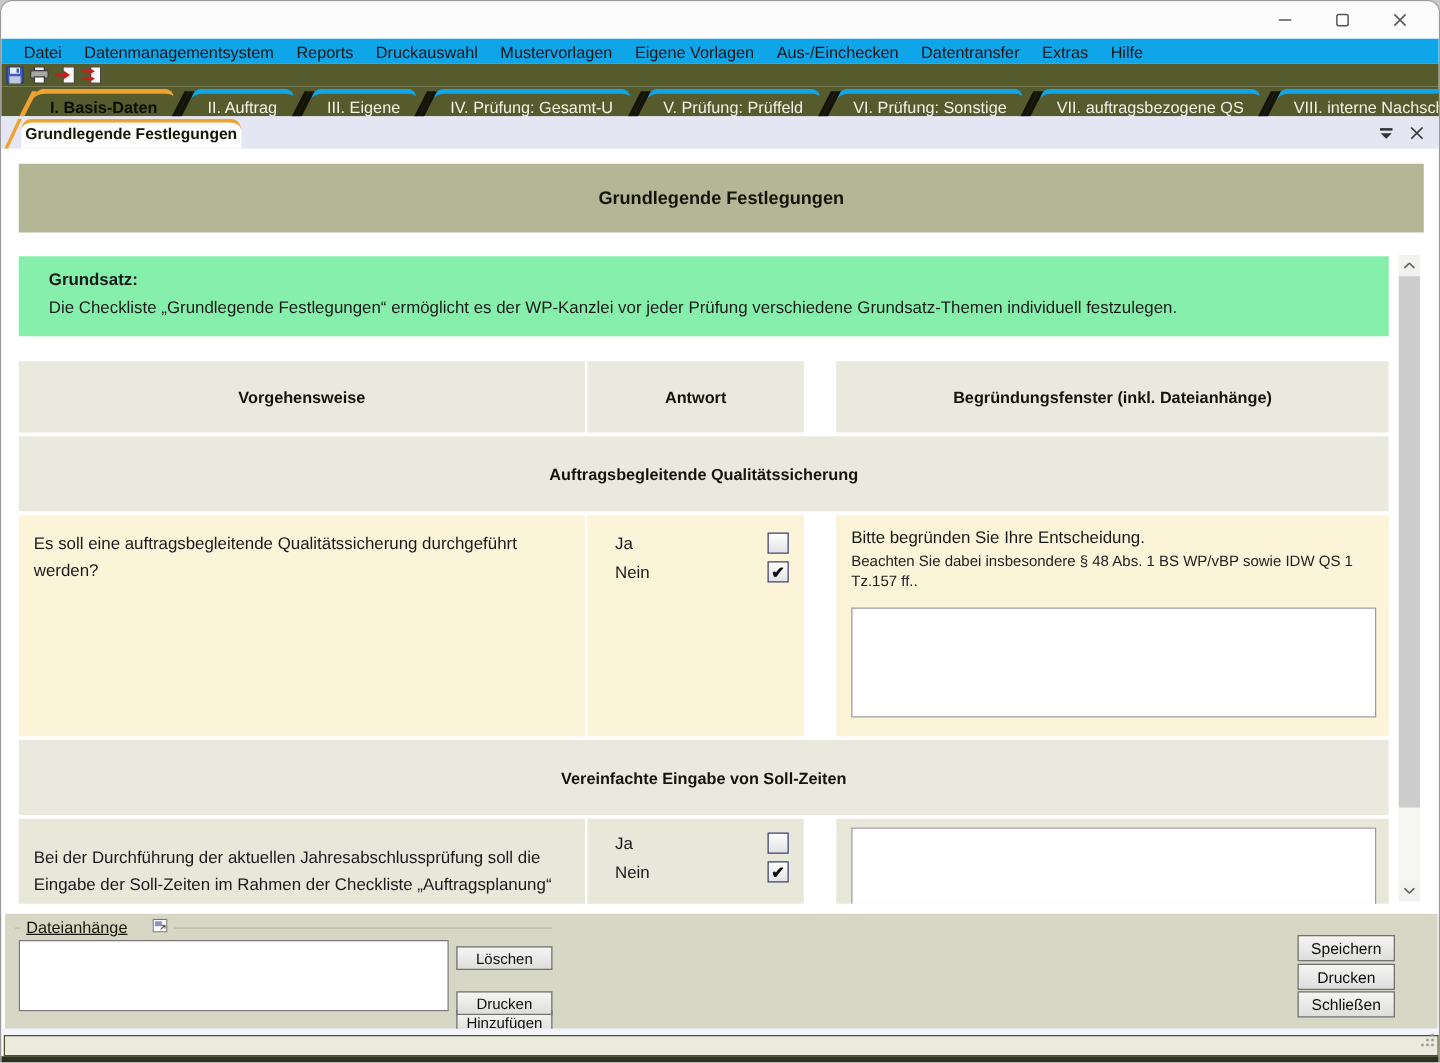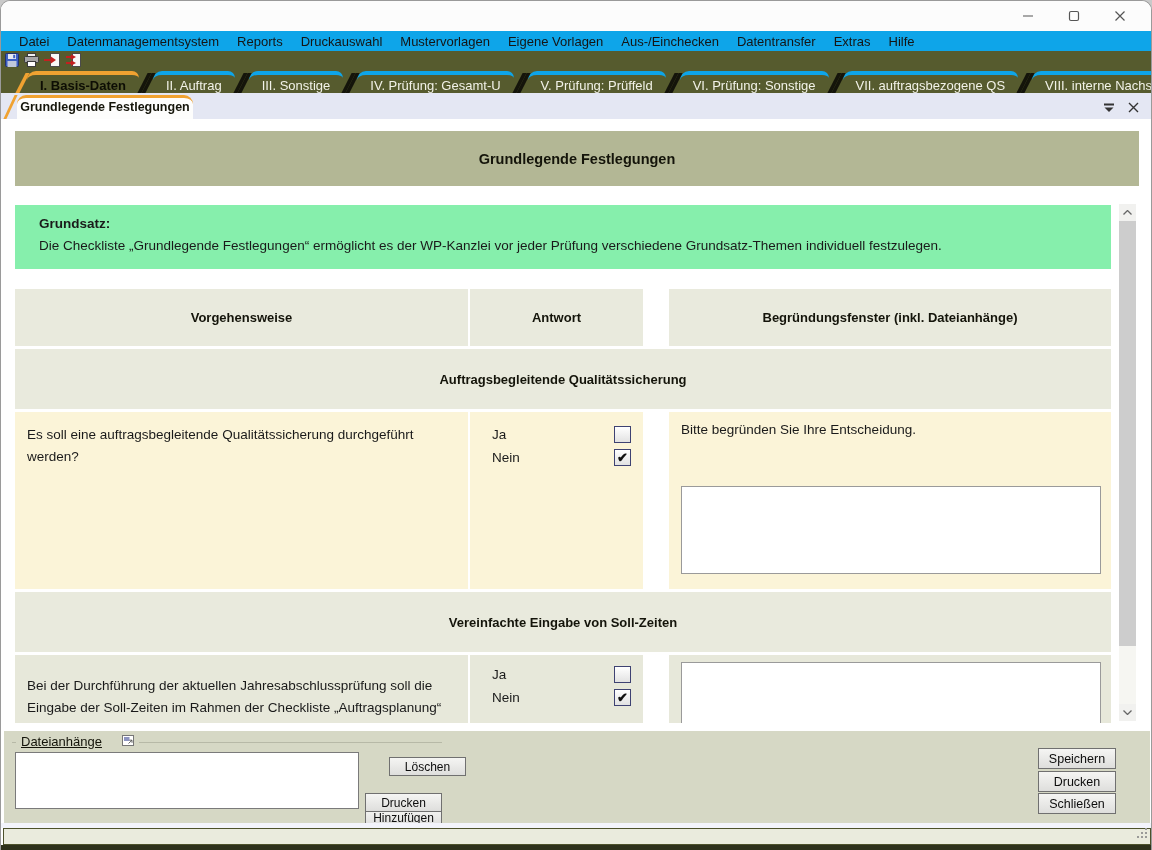--- a/index.html
+++ b/index.html
@@ -79,21 +79,21 @@
   .bottompanel{position:absolute;left:3px;top:730px;width:1146px;height:92px;background:#d6d8c5;}
   .gb-line{position:absolute;left:8px;top:11px;width:430px;border-top:1px solid #b7b9a7;}
   .gb-label{position:absolute;left:12px;top:3px;background:#d6d8c5;padding:0 5px;font-size:13px;
             color:#14140a;display:flex;align-items:center;gap:20px;text-decoration:underline;}
   .listbox{position:absolute;left:11px;top:21px;width:344px;height:57px;background:#ffffff;
            border:1px solid #7a7a7a;box-sizing:border-box;}
   .btn{position:absolute;box-sizing:border-box;background:linear-gradient(180deg,#f5f5f3 0%,#dededc 100%);
        border:1px solid #707070;font-size:12px;color:#0d0d0d;display:flex;align-items:center;
        justify-content:center;font-family:"Liberation Sans",sans-serif;}
   .small-btn{left:361px;width:77px;height:19px;}
-  .sb1{top:38px;margin-top:39px;} .sb2{top:26px;margin-left:24px;} .sb3{top:62px;}
+  .sb1{top:38px;margin-top:39px;} .sb2{top:26px;} .sb3{top:62px;}
   .big-btn{left:1034px;width:78px;height:21px;font-size:12.5px;}
   .bb1{top:17px;} .bb2{top:40px;} .bb3{top:62px;}
   
   .lav-strip{position:absolute;left:0;top:822px;right:0;height:5px;background:#f3f4fb;}
   .statusbar{position:absolute;left:2px;top:827px;width:1148px;height:17px;background:#eaebdd;
              border:1px solid #4d512b;box-sizing:border-box;}
   .grip{position:absolute;right:2px;bottom:1px;}
   .darkedge{position:absolute;left:0;top:844px;right:0;height:6px;background:#2e311b;}
 </style>
 </head>
@@ -164,21 +164,21 @@
         <path d="M6 1.2 L11 4 L6 6.8 Z" fill="#c32020"></path>
         <path d="M1 10 H7" stroke="#c32020" stroke-width="2"></path>
         <path d="M6 7.2 L11 10 L6 12.8 Z" fill="#c32020"></path>
       </svg>
     </span>
   </div>
 
   <div class="tabbar">
     <div class="mtab active">I. Basis-Daten</div>
     <div class="mtab">II. Auftrag</div>
-    <div class="mtab">III. Sonstige</div>
+    <div class="mtab">III. Eigene</div>
     <div class="mtab">IV. Prüfung: Gesamt-U</div>
     <div class="mtab">V. Prüfung: Prüffeld</div>
     <div class="mtab">VI. Prüfung: Sonstige</div>
     <div class="mtab">VII. auftragsbezogene QS</div>
     <div class="mtab">VIII. interne Nachschau</div>
   </div>
 
   <div class="subtabbar">
     <div class="subtab">Grundlegende Festlegungen</div>
     <div class="subtab-icons">
@@ -222,20 +222,21 @@
       </div>
       <div class="answer-line" style="top:37px;">
         <span>Nein</span>
         <span class="spacer"></span>
         <span class="checkbox checked">✔</span>
       </div>
     </div>
     <div class="band rowcell row1 c3">
       <div class="reason">
         <div>Bitte begründen Sie Ihre Entscheidung.</div>
+        <div class="note">Beachten Sie dabei insbesondere § 48 Abs. 1 BS WP/vBP sowie IDW QS 1 Tz.157 ff..</div>
         <textarea class="reason-box ta1" style=""></textarea>
       </div>
     </div>
 
     <div class="band sect" style="top:473px;">Vereinfachte Eingabe von Soll-Zeiten</div>
 
     <div class="band rowcell row2 c1">
       <div class="qtext" style="padding-top:20px;">Bei der Durchführung der aktuellen Jahresabschlussprüfung soll die Eingabe der Soll-Zeiten im Rahmen der Checkliste „Auftragsplanung“ nur bei den jeweiligen Hauptpositionen erfolgen.</div>
     </div>
     <div class="band rowcell row2 c2">

